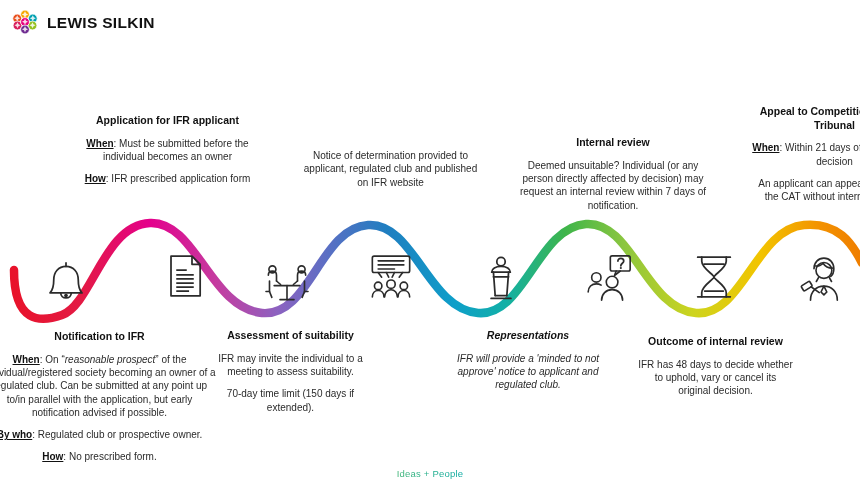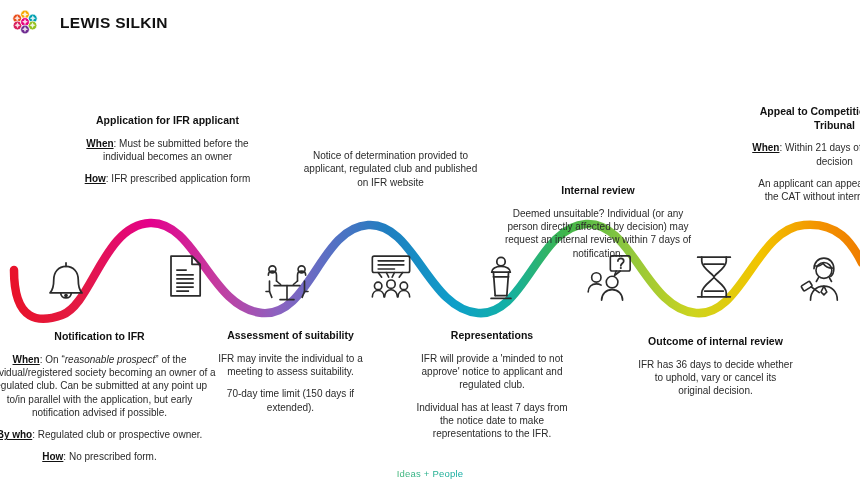--- a/index.html
+++ b/index.html
@@ -16,21 +16,21 @@
     color: #1a1a1a;
   }
 
   
   #logo-bar {
     position: absolute;
     left: 10px;
     top: 9px;
     display: flex;
     align-items: center;
-    gap: 20px;
+    gap: 7px;
   }
   #logo-mark { width: 30px; height: 28px; display: block; }
   #logo-text {
     font-size: 15.5px;
     font-weight: bold;
     letter-spacing: 0.3px;
     color: #111111;
     white-space: nowrap;
   }
 
@@ -262,34 +262,33 @@
 <div class="block" style="left:213px; top:329px; width:155px;">
   <div class="b-title">Assessment of suitability</div>
   <p>IFR may invite the individual to a meeting to assess suitability.</p>
   <p>70-day time limit (150 days if extended).</p>
 </div>
 
 <div class="block" style="left:303px; top:149px; width:175px;">
   <p>Notice of determination provided to applicant, regulated club and published on IFR website</p>
 </div>
 
-<div class="block" style="left:412px; top:329px; width:160px;">
+<div class="block" style="left:448px; top:329px; width:160px;font-style:italic;">
   <div class="b-title">Representations</div>
   <p>IFR will provide a 'minded to not approve' notice to applicant and regulated club.</p>
-  <p>Individual has at least 7 days from the notice date to make representations to the IFR.</p>
-</div>
-
-<div class="block" style="left:498px; top:136px; width:200px;margin-top:48px;">
+</div>
+
+<div class="block" style="left:513px; top:136px; width:200px;">
   <div class="b-title">Internal review</div>
   <p>Deemed unsuitable? Individual (or any person directly affected by decision) may request an internal review within 7 days of notification.</p>
 </div>
 
 <div class="block" style="left:638px; top:335px; width:155px;">
   <div class="b-title">Outcome of internal review</div>
-  <p>IFR has 36 days to decide whether to uphold, vary or cancel its original decision.</p>
+  <p>IFR has 48 days to decide whether to uphold, vary or cancel its original decision.</p>
 </div>
 
 <div class="block" style="left:752px; top:105px; width:165px;">
   <div class="b-title">Appeal to Competition Appeal Tribunal</div>
   <p><b>When</b>: Within 21 days of the relevant decision</p>
   <p>An applicant can appeal directly to the CAT without internal review.</p>
 </div>
 
 <div id="footer-tagline">Ideas + People</div>
 

